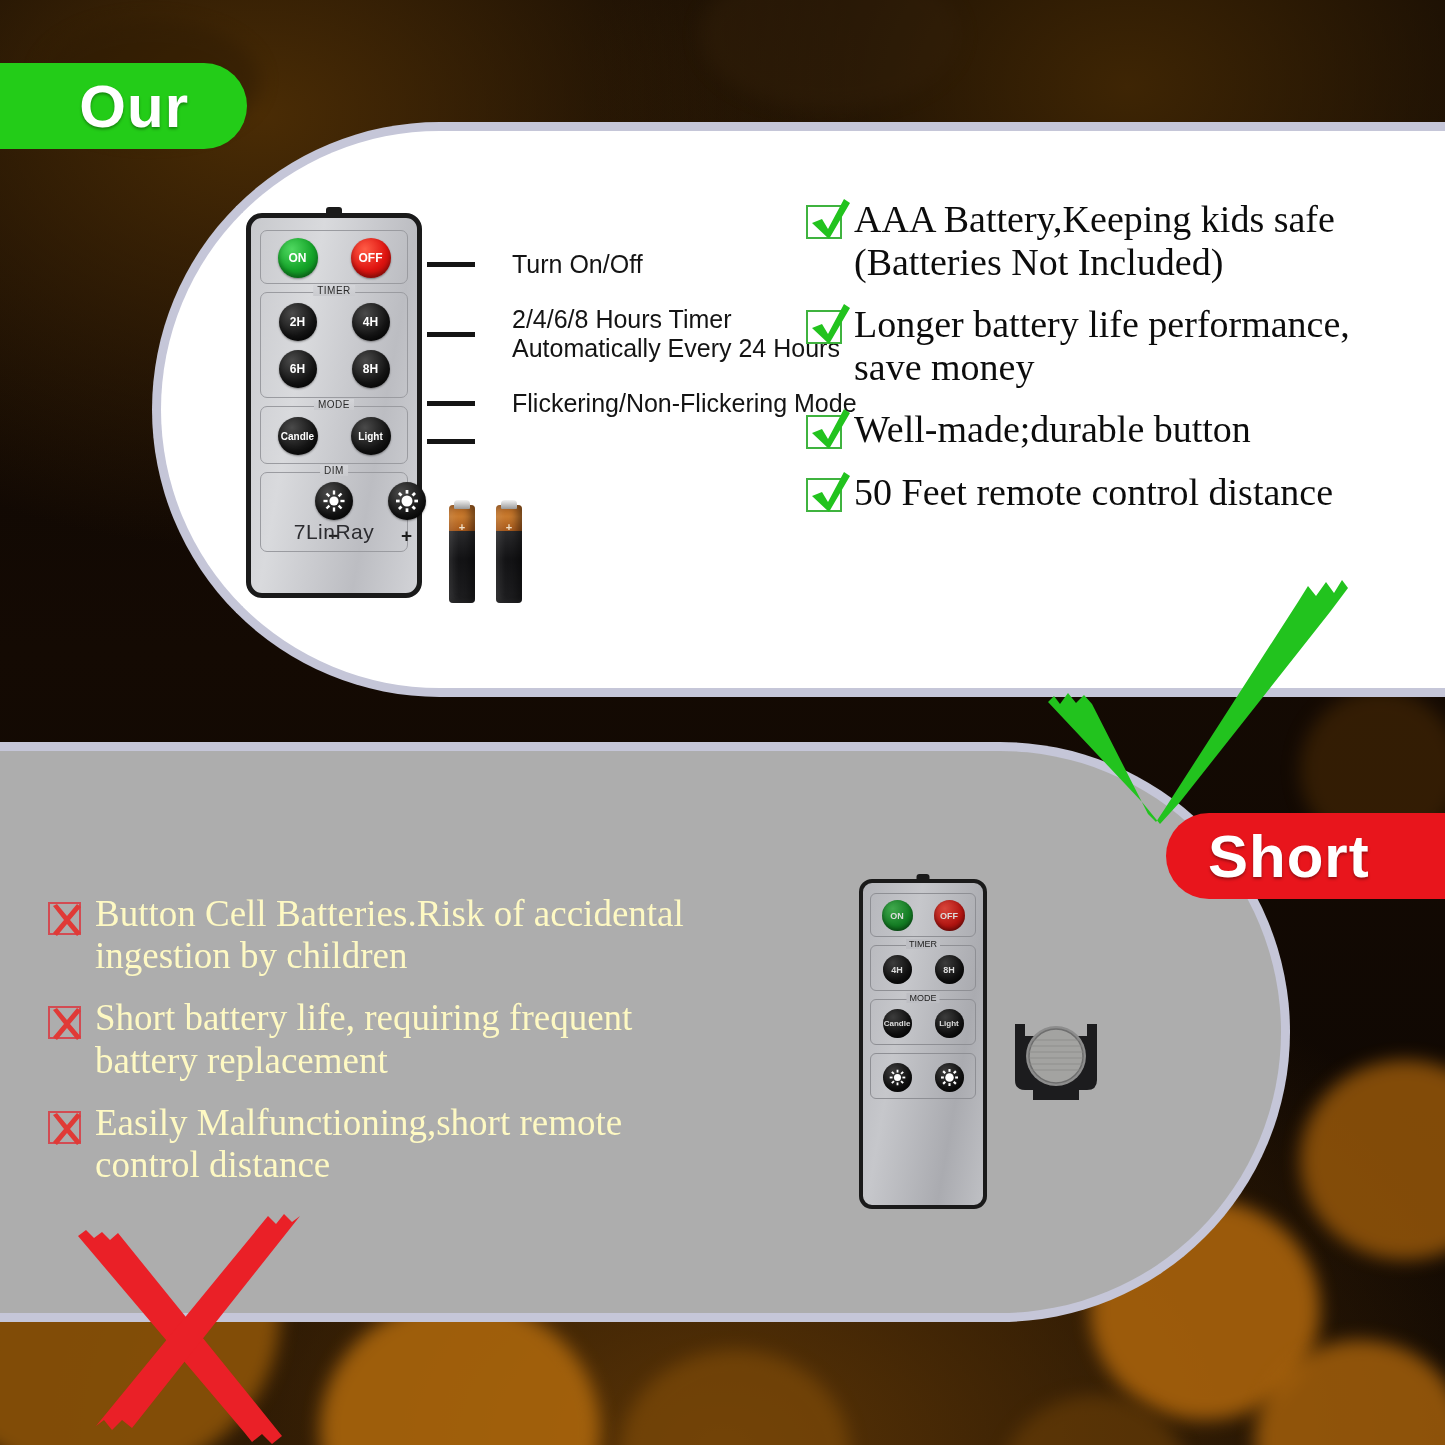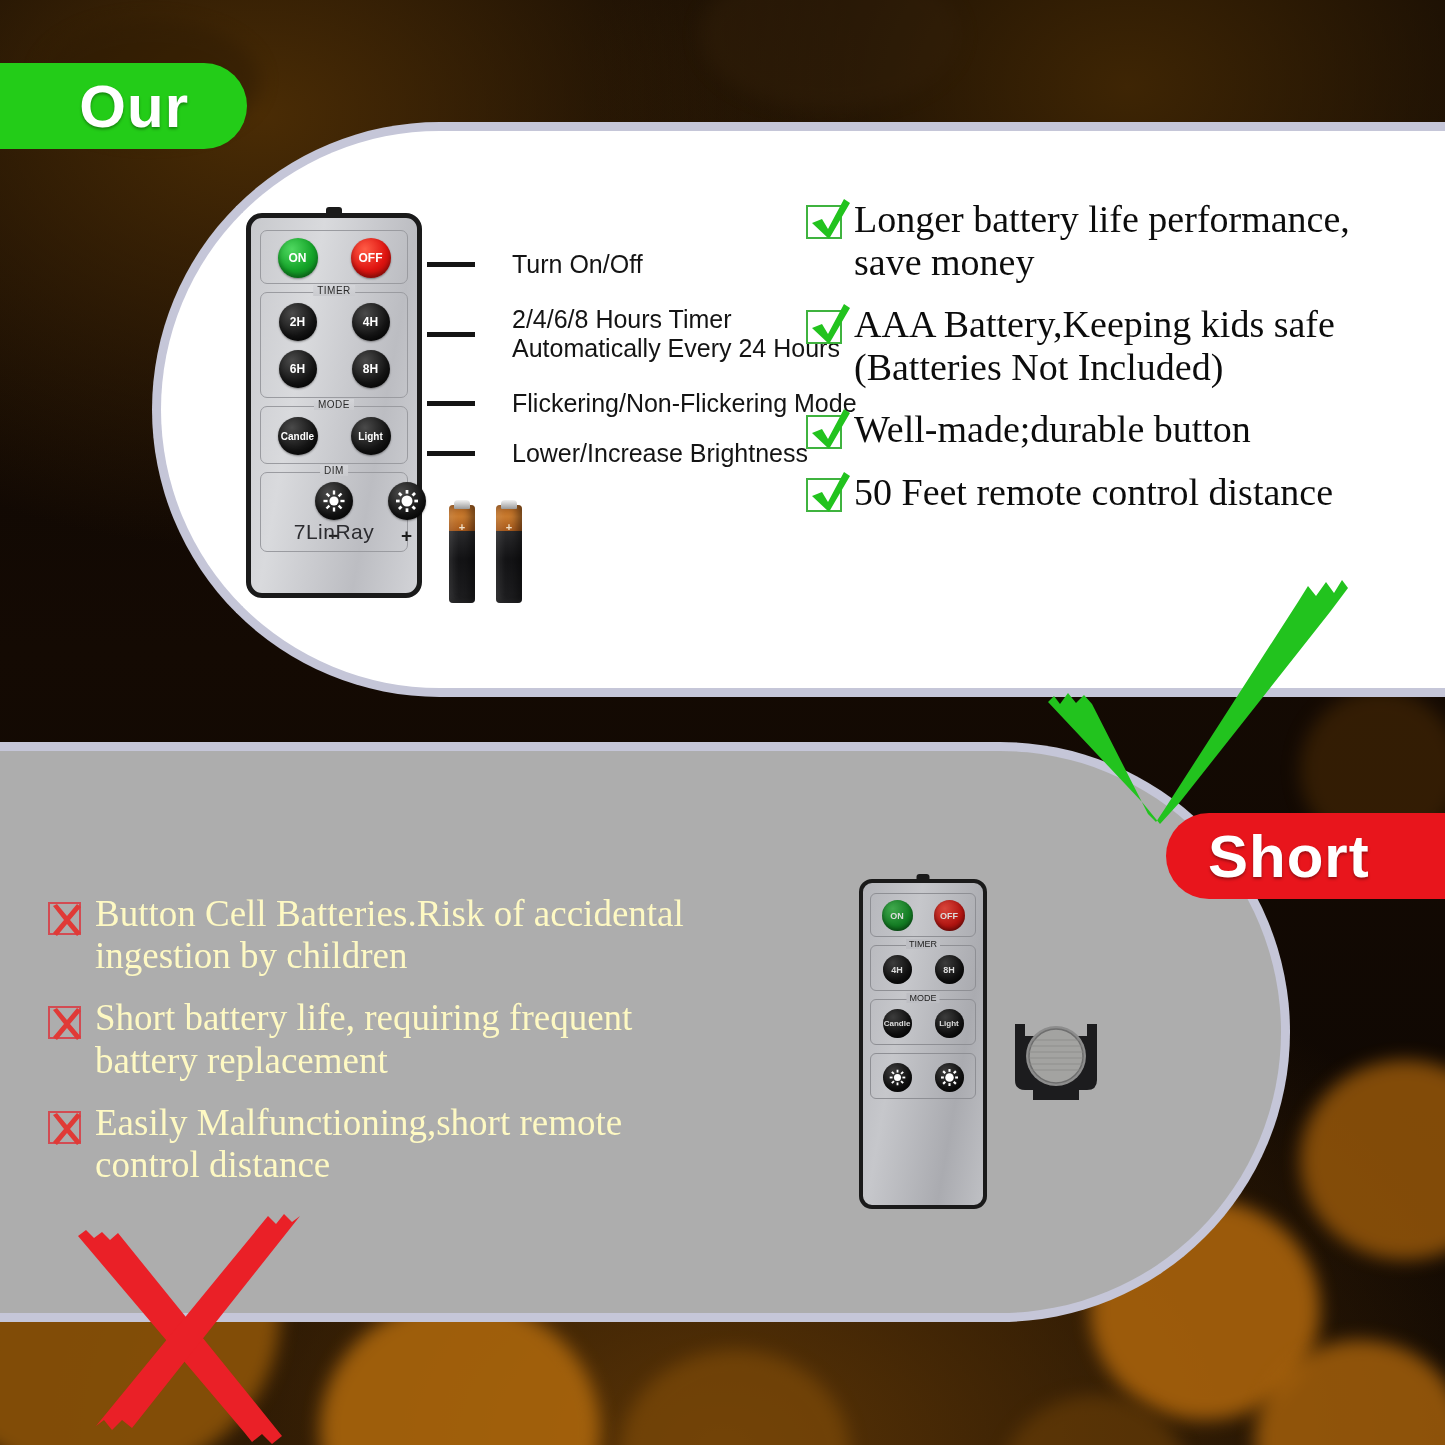--- a/index.html
+++ b/index.html
@@ -323,41 +323,40 @@
     <div class="lead"></div>
     <div class="ctext">2/4/6/8 Hours Timer
 Automatically Every 24 Hours</div>
   </div>
   <div class="callout" style="left:427px;top:389px;">
     <div class="lead"></div>
     <div class="ctext">Flickering/Non-Flickering Mode</div>
   </div>
   <div class="callout" style="left:427px;top:439px;">
     <div class="lead"></div>
-    <div class="ctext">Lower/Increase Brightness</div>
   </div>
 
   <div class="feat-list">
     <div class="feat-item">
       <div class="chk-box">
         <svg width="46" height="52" viewBox="0 0 46 52">
           <path d="M6 28 L16 24 L22 34 L38 4 L44 8 L23 44 Z" fill="#22c31e"></path>
         </svg>
       </div>
-      <div class="feat-text" style="white-space:pre-line;">Longer battery life performance,
-save money</div>
+      <div class="feat-text" style="white-space:pre-line;">AAA Battery,Keeping kids safe
+(Batteries Not Included)</div>
     </div>
     <div class="feat-item">
       <div class="chk-box">
         <svg width="46" height="52" viewBox="0 0 46 52">
           <path d="M6 28 L16 24 L22 34 L38 4 L44 8 L23 44 Z" fill="#22c31e"></path>
         </svg>
       </div>
-      <div class="feat-text" style="white-space:pre-line;">AAA Battery,Keeping kids safe
-(Batteries Not Included)</div>
+      <div class="feat-text" style="white-space:pre-line;">Longer battery life performance,
+save money</div>
     </div>
     <div class="feat-item">
       <div class="chk-box">
         <svg width="46" height="52" viewBox="0 0 46 52">
           <path d="M6 28 L16 24 L22 34 L38 4 L44 8 L23 44 Z" fill="#22c31e"></path>
         </svg>
       </div>
       <div class="feat-text" style="white-space:pre-line;">Well-made;durable button</div>
     </div>
     <div class="feat-item">

